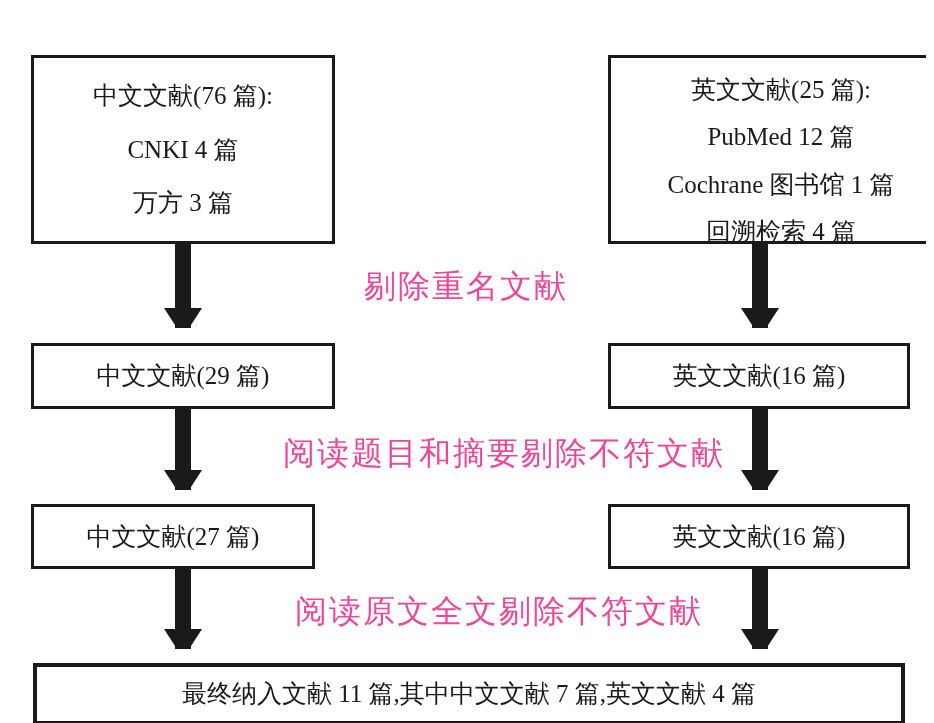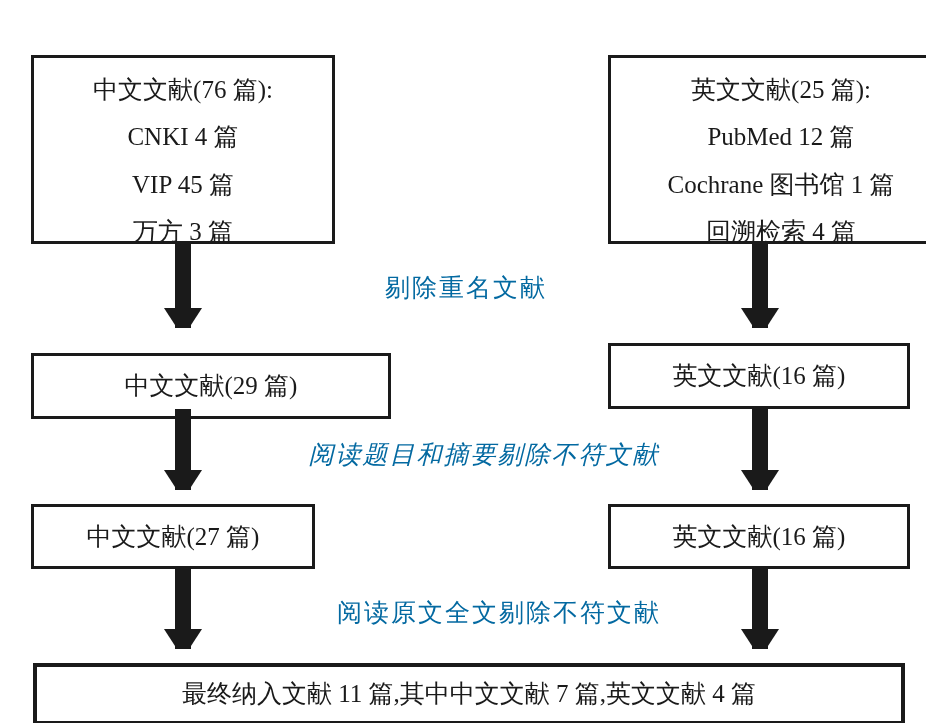--- a/index.html
+++ b/index.html
@@ -34,36 +34,36 @@
     display: flex;
     align-items: center;
     justify-content: center;
     white-space: nowrap;
   }
   .box-final {
     border-width: 4px;
   }
   #box-cn-initial  { left: 15px;  top: 39px;  width: 304px; height: 189px; }
   #box-en-initial  { left: 592px; top: 39px;  width: 346px; height: 189px; }
-  #box-cn-dedup    { left: 15px;  top: 337px; width: 360px; height: 66px; }
+  #box-cn-dedup    { left: 15px;  top: 327px; width: 304px; height: 66px; }
   #box-en-dedup    { left: 592px; top: 327px; width: 302px; height: 66px; }
   #box-cn-screen   { left: 15px;  top: 488px; width: 284px; height: 65px; }
   #box-en-screen   { left: 592px; top: 488px; width: 302px; height: 65px; }
   #box-final       { left: 17px;  top: 647px; width: 872px; height: 62px; }
 
   .flow-label {
     position: absolute;
     transform: translate(-50%, -50%);
-    font-size: 25px;
+    font-size: 32px;
     letter-spacing: 2px;
     white-space: nowrap;
-    color: #0369a1;
+    color: #ec4899;
   }
   #label-step1 { left: 450px; top: 271px; }
-  #label-step2 { left: 468px; top: 438px; font-style: italic; }
+  #label-step2 { left: 488px; top: 438px; }
   #label-step3 { left: 483px; top: 596px; font-family: Liberation Mono, monospace; }
 
   .arrow { position: absolute; width: 22px; }
   .arrow .shaft {
     position: absolute;
     left: 50%;
     top: 0;
     bottom: 13px;
     width: 2px;
     transform: translateX(-50%);
@@ -88,21 +88,20 @@
   #arrow-en-3 { left: 733px; top: 553px; height: 93px; }
 </style>
 </head>
 <body>
 
 <div class="canvas">
 
   <div class="box box-multi" id="box-cn-initial">
     <div>中文文献(76 篇):</div>
     <div>CNKI 4 篇</div>
-    <div>VIP 45 篇</div>
     <div>万方 3 篇</div>
   </div>
 
   <div class="box box-multi" id="box-en-initial">
     <div>英文文献(25 篇):</div>
     <div>PubMed 12 篇</div>
     <div>Cochrane 图书馆 1 篇</div>
     <div>回溯检索 4 篇</div>
   </div>
 

